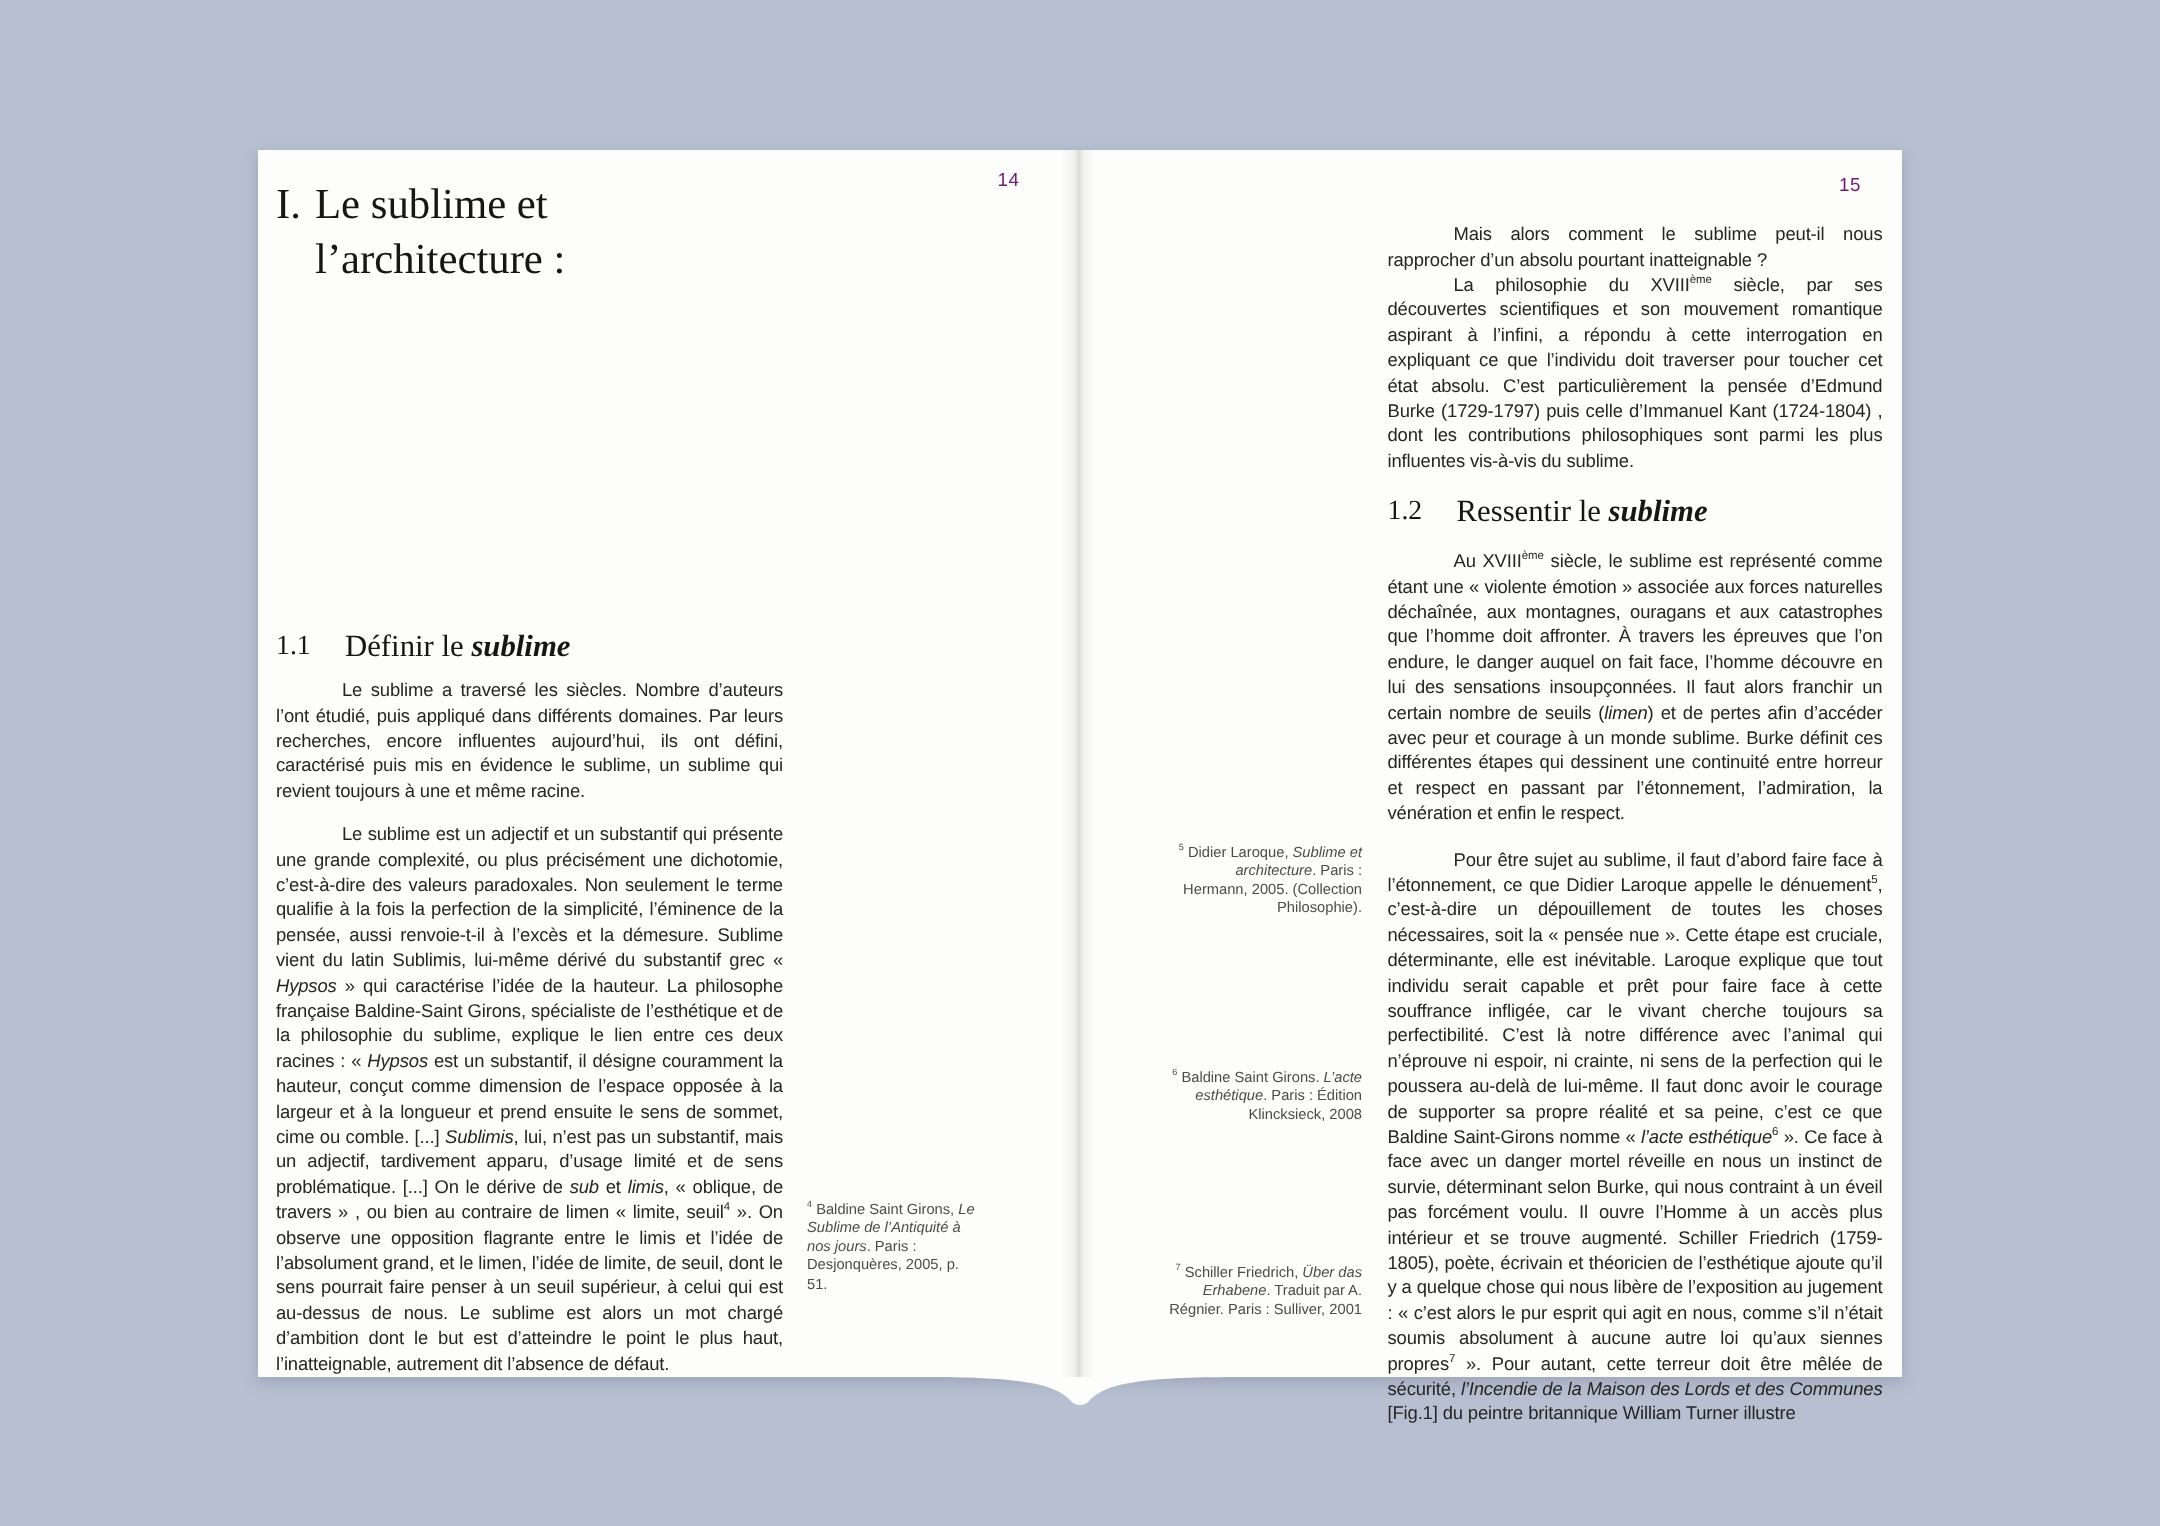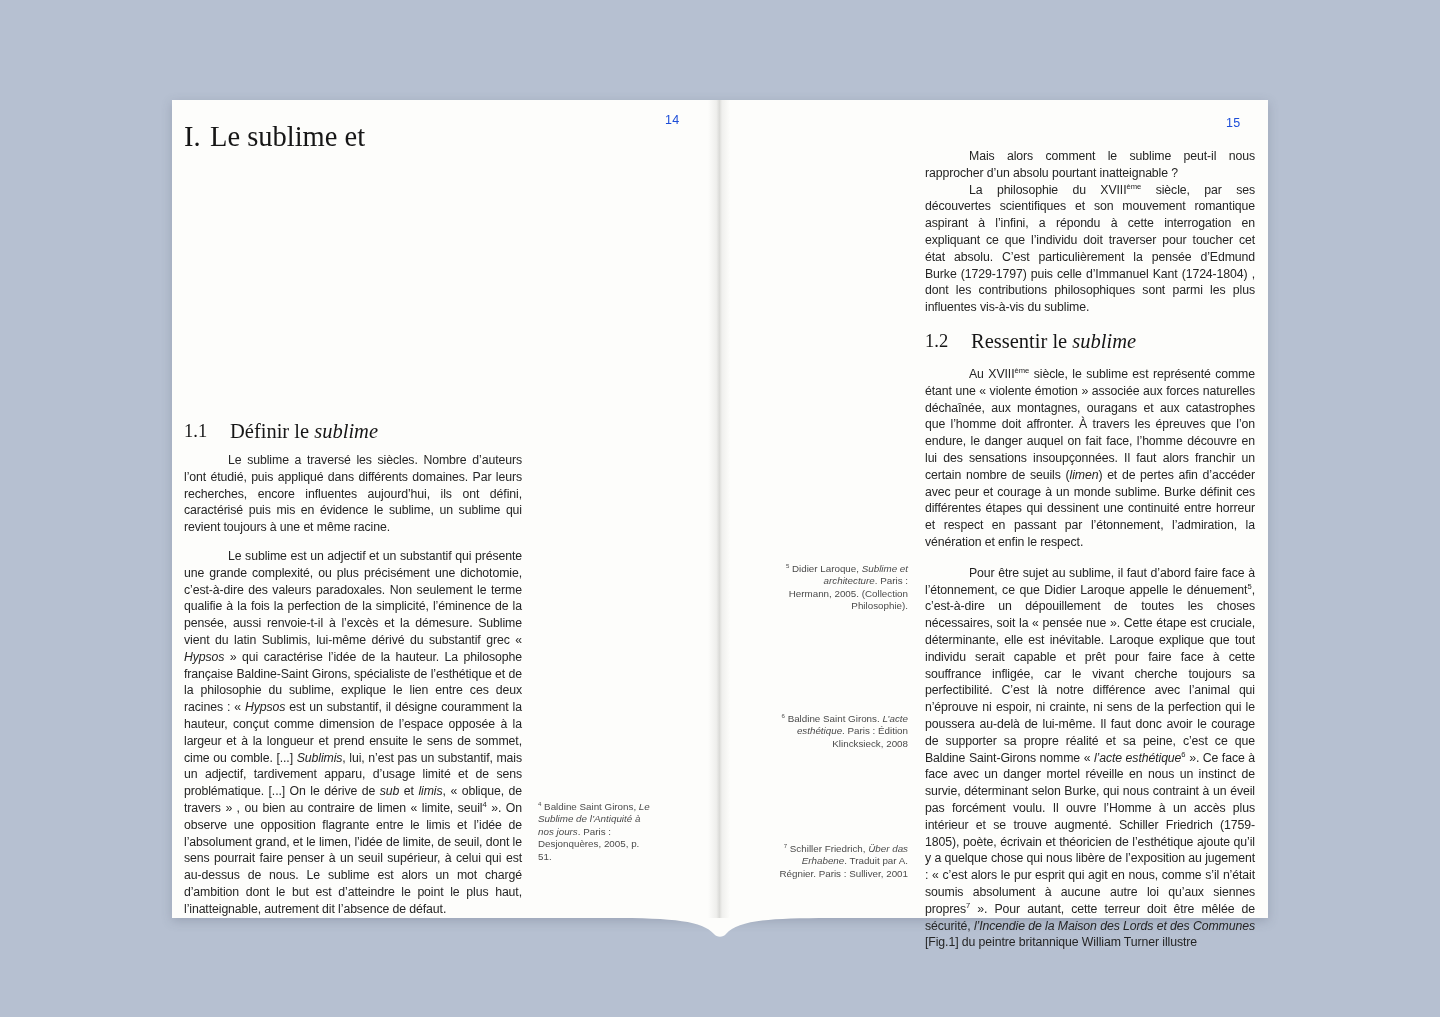--- a/index.html
+++ b/index.html
@@ -31,21 +31,21 @@
       rgba(0,0,0,0) 0%, rgba(110,110,105,0.10) 38%,
       rgba(130,130,125,0.28) 52%, rgba(120,120,115,0.10) 64%, rgba(0,0,0,0) 100%);
     pointer-events:none;
   }
   .gutter-curve{
     position:absolute;left:438px;top:817px;z-index:4;pointer-events:none;
   }
   .gutter-curve path{fill:var(--page);}
 
   .page-number{
-    position:absolute;font-size:12.5px;color:#1d4ed8;letter-spacing:0.3px;
+    position:absolute;font-size:12.5px;color:#701a75;letter-spacing:0.3px;
   }
   .page-number.left{left:493px;top:13px;}
   .page-number.right{left:506px;top:16px;}
 
   
   .chapter-title{
     position:absolute;left:12px;top:18px;width:350px;
     font-family:"Liberation Serif", serif;
     font-size:28.5px;line-height:37px;color:var(--heading-text);
   }
@@ -55,21 +55,21 @@
 
   
   .section-heading{
     position:absolute;display:flex;
     font-family:"Liberation Serif", serif;
     font-size:20.5px;color:var(--heading-text);
   }
   .section-heading .section-number{width:46px;flex:0 0 46px;font-size:18.5px;padding-top:1px;}
   .section-left{left:12px;top:320px;}
   .section-right{left:205px;top:230px;}
-  .section-heading em{font-style:italic;}
+  .section-heading em{font-style:italic;font-weight:bold;}
 
   
   .body-text{
     position:absolute;
     font-size:12.3px;line-height:16.8px;letter-spacing:-0.1px;
     color:var(--body-text);
     text-align:justify;
     hyphens:auto;-webkit-hyphens:auto;
   }
   .body-left{left:12px;top:352px;width:338px;}
@@ -99,20 +99,21 @@
 
 <div class="spread">
 
   <div class="page page-left">
     <div class="page-number left">14</div>
 
     <div class="chapter-title">
       <span class="chapter-number">I.</span>
       <div class="chapter-lines">
           <div class="title-line">Le sublime et</div>
+          <div class="title-line">l’architecture :</div>
         </div>
     </div>
 
     <div class="section-heading section-left">
       <span class="section-number">1.1</span>
       <span class="section-title"><span>Définir le </span><em>sublime</em></span>
     </div>
 
     <div class="body-text body-left">
         <p class="para"><span>Le sublime a traversé les siècles. Nombre d’auteurs l’ont étudié, puis appliqué dans différents domaines. Par leurs recherches, encore influentes aujourd’hui, ils ont défini, caractérisé puis mis en évidence le sublime, un sublime qui revient toujours à une et même racine.</span></p>

